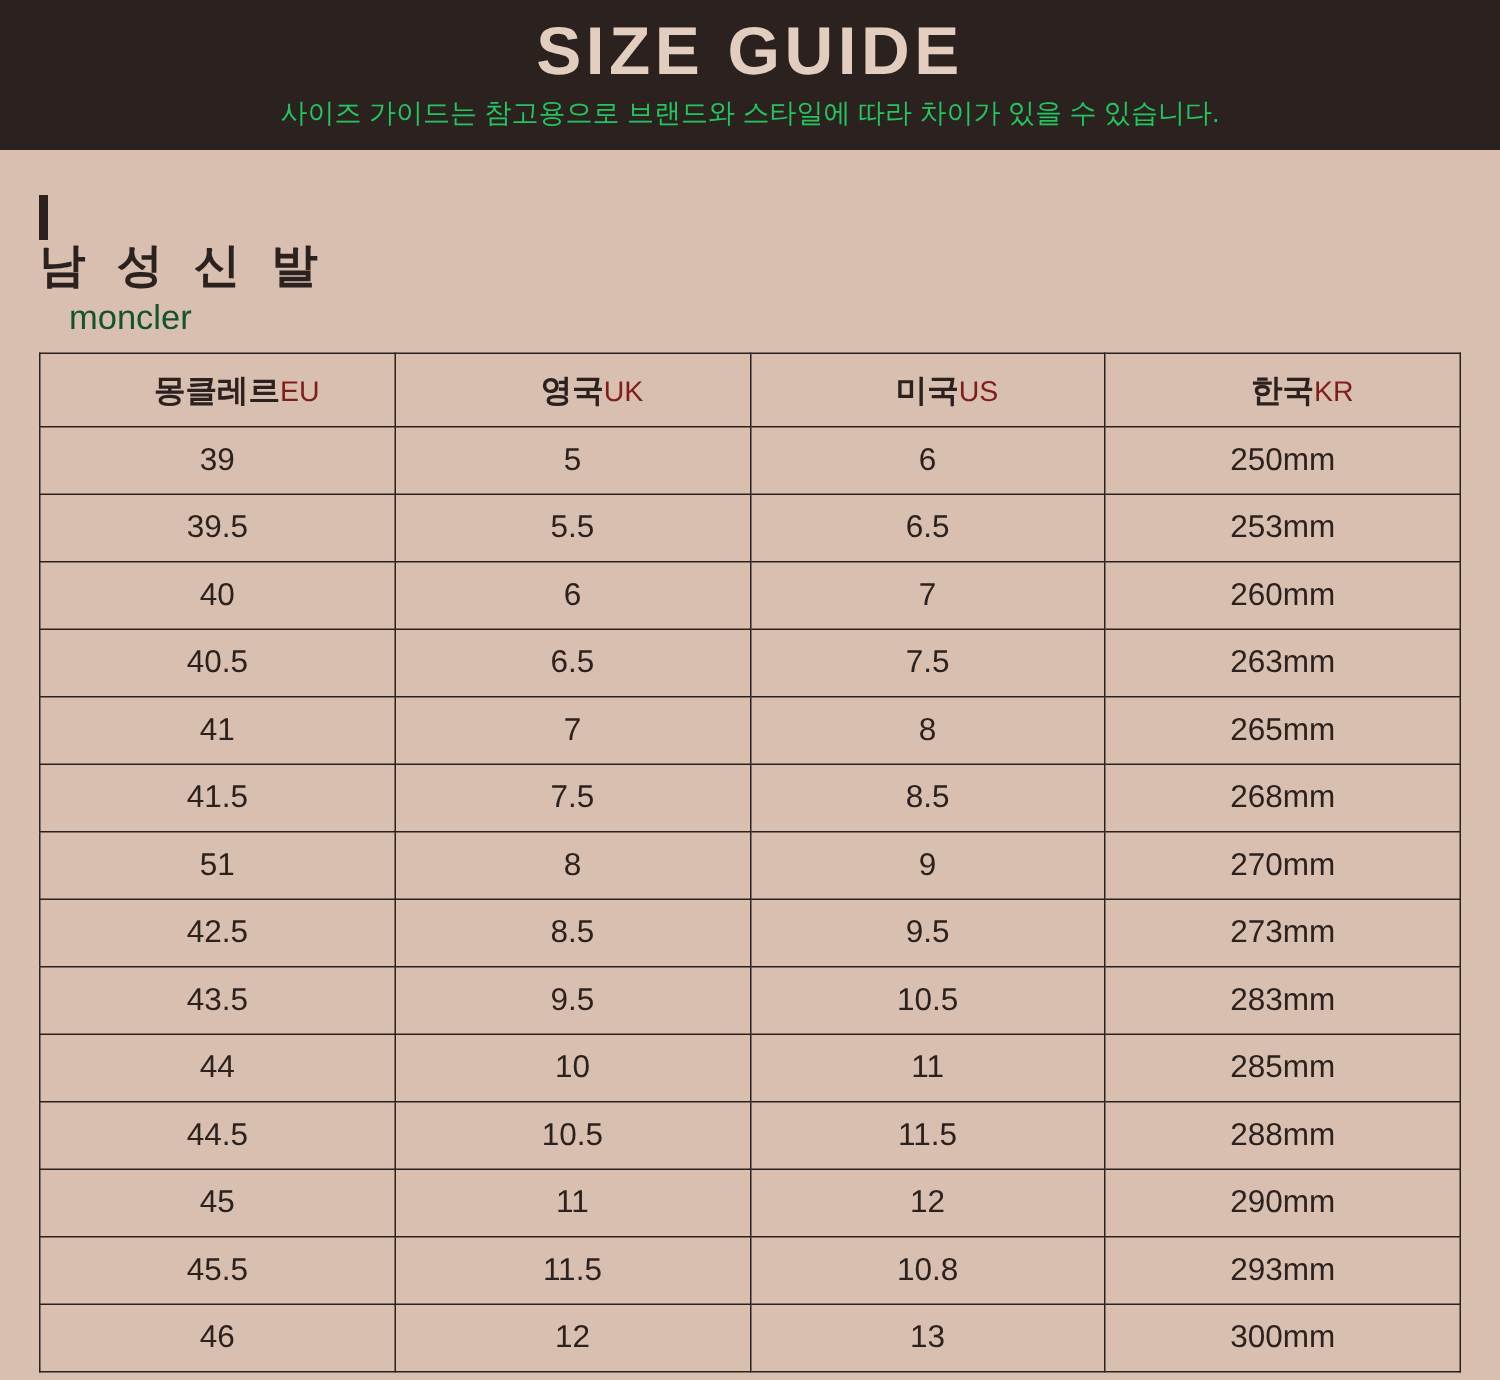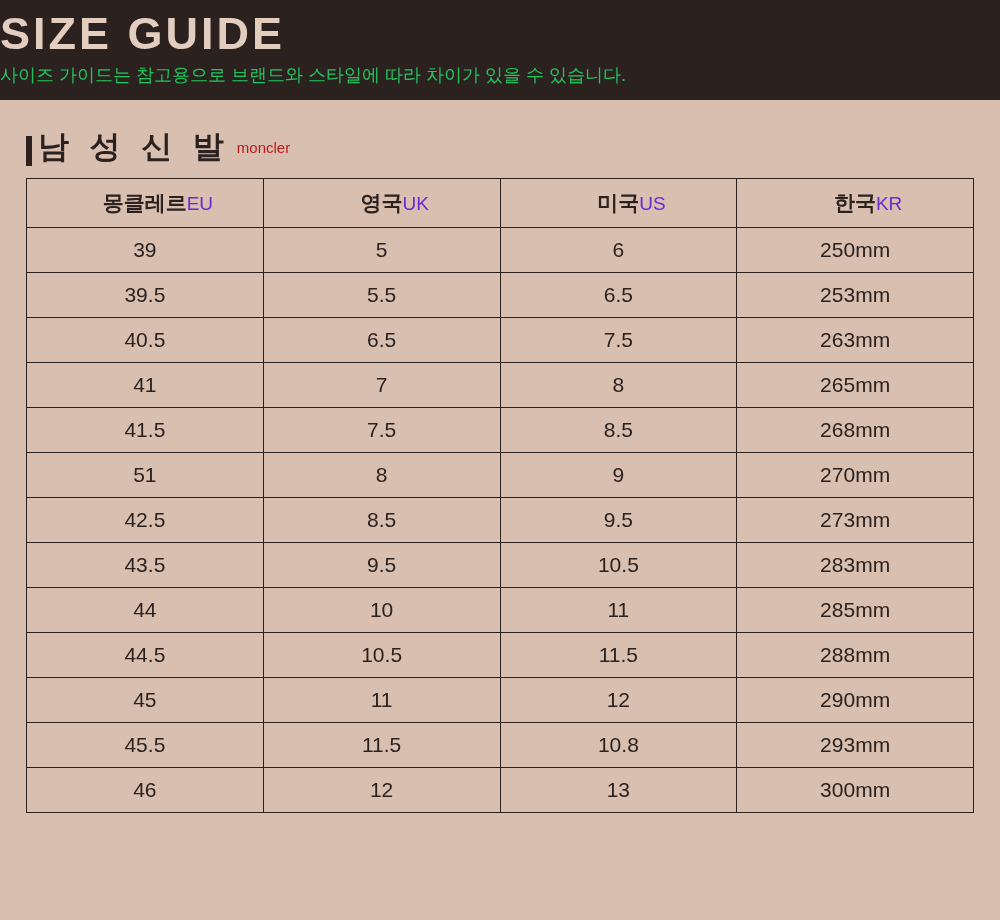--- a/index.html
+++ b/index.html
@@ -19,20 +19,21 @@
     position: relative;
     background: #d9bfb0;
   }
   
   .header {
     background: #2b2220;
     height: 100px;
     width: 100%;
     box-sizing: border-box;
     padding-top: 8px;
+    text-align: center;
   }
   .header-title {
     color: #e3cdbf;
     font-size: 45px;
     font-weight: bold;
     letter-spacing: 3px;
     line-height: 52px;
     margin: 0;
     font-family: "Liberation Sans", sans-serif;
   }
@@ -40,42 +41,43 @@
     color: #22c55e;
     font-size: 18px;
     line-height: 26px;
     margin-top: 2px;
     font-family: "Liberation Sans", sans-serif;
   }
   
   .section-head {
     margin: 26px 0 10px 26px;
     display: flex;
-    align-items: center;
+    align-items: flex-start;
+    flex-direction: column;
   }
   .accent-bar {
     display: inline-block;
     width: 6px;
     height: 30px;
     background: #2b2220;
     margin-right: 6px;
     position: relative;
     top: 4px;
   }
   .section-title {
     font-size: 31px;
     font-weight: bold;
     color: #2b2220;
     letter-spacing: 6px;
     font-family: "Liberation Sans", sans-serif;
   }
   .section-brand {
-    font-size: 15px;
-    color: #b91c1c;
-    margin-left: 7px;
+    font-size: 23px;
+    color: #14532d;
+    margin-left: 20px;
     letter-spacing: 0px;
     font-family: "Liberation Sans", sans-serif;
   }
   
   .table-wrap {
     margin: 0 26px;
   }
   table.size-table {
     border-collapse: collapse;
     width: 948px;
@@ -98,21 +100,21 @@
     font-weight: bold;
   }
   .hdr-main {
     font-weight: bold;
     font-size: 21px;
     margin-left: 26px;
   }
   .hdr-sub {
     font-weight: normal;
     font-size: 19px;
-    color: #6d28d9;
+    color: #7f1d1d;
   }
 </style>
 </head>
 <body>
 
 <div class="page">
 
   <div class="header">
     <div class="header-title">SIZE GUIDE</div>
     <div class="header-sub">사이즈 가이드는 참고용으로 브랜드와 스타일에 따라 차이가 있을 수 있습니다.</div>
@@ -149,20 +151,26 @@
             <td>6</td>
             <td>250mm</td>
           </tr>
         <tr>
             <td>39.5</td>
             <td>5.5</td>
             <td>6.5</td>
             <td>253mm</td>
           </tr>
         <tr>
+            <td>40</td>
+            <td>6</td>
+            <td>7</td>
+            <td>260mm</td>
+          </tr>
+        <tr>
             <td>40.5</td>
             <td>6.5</td>
             <td>7.5</td>
             <td>263mm</td>
           </tr>
         <tr>
             <td>41</td>
             <td>7</td>
             <td>8</td>
             <td>265mm</td>

